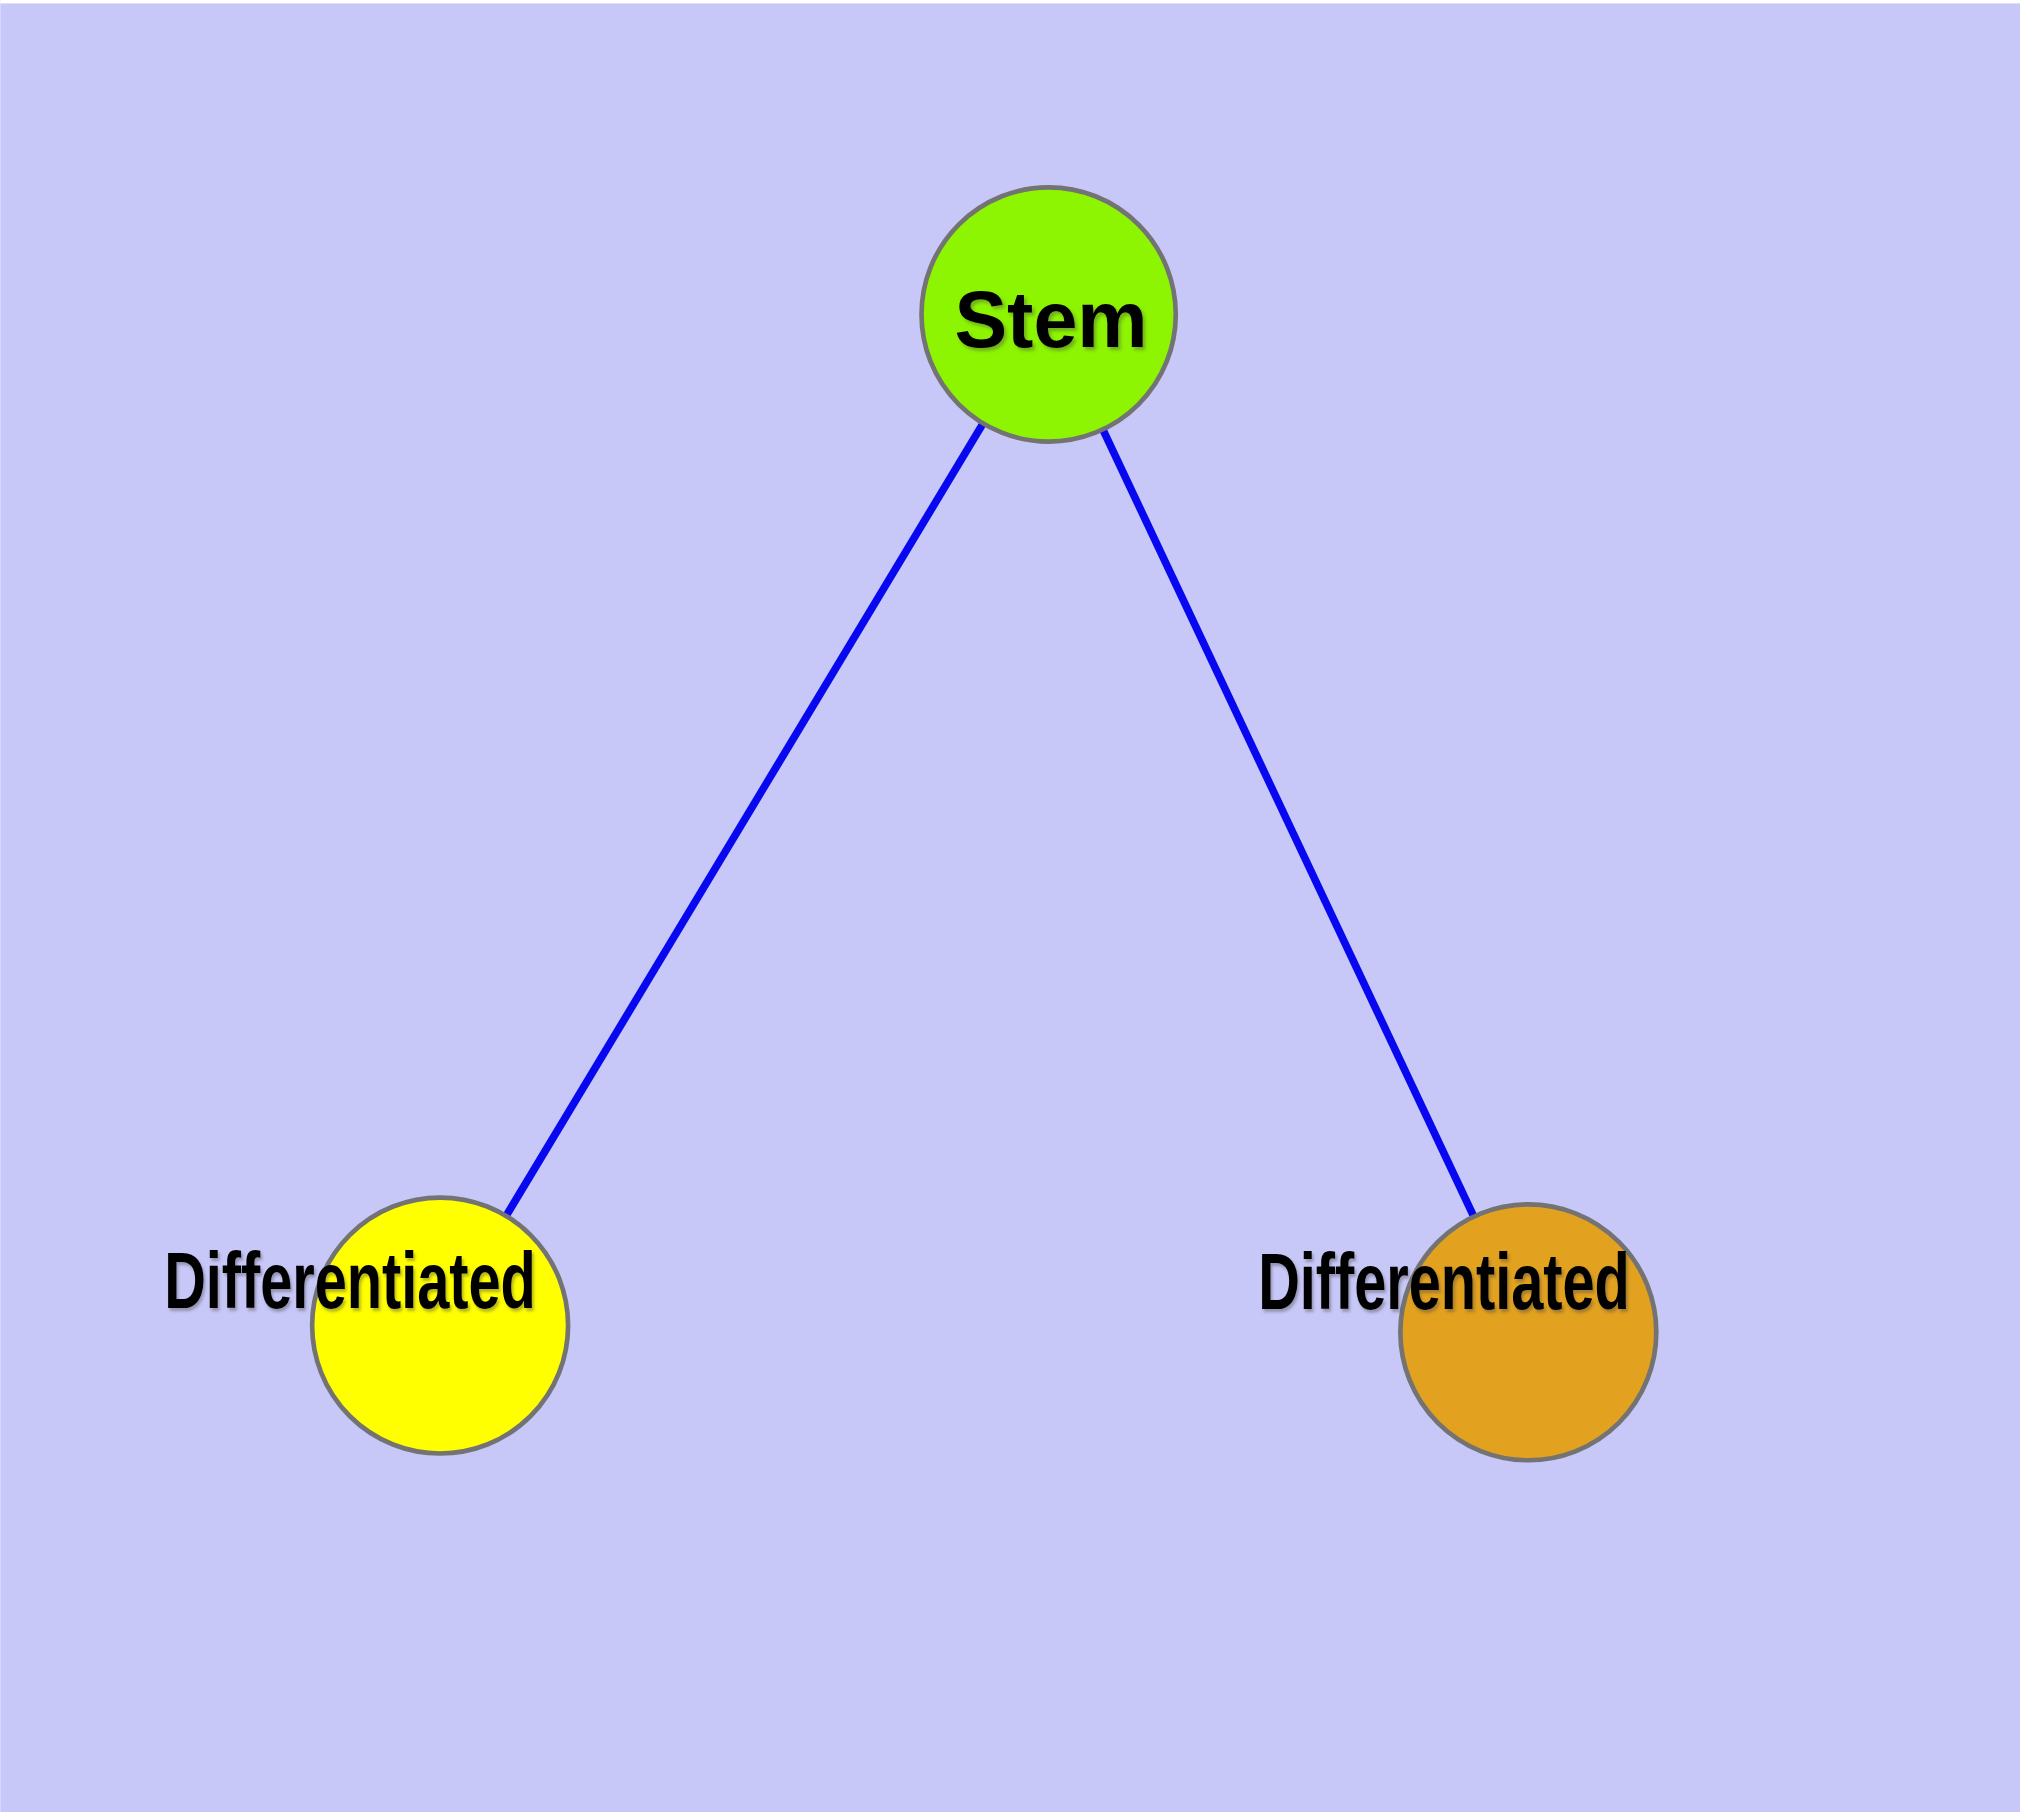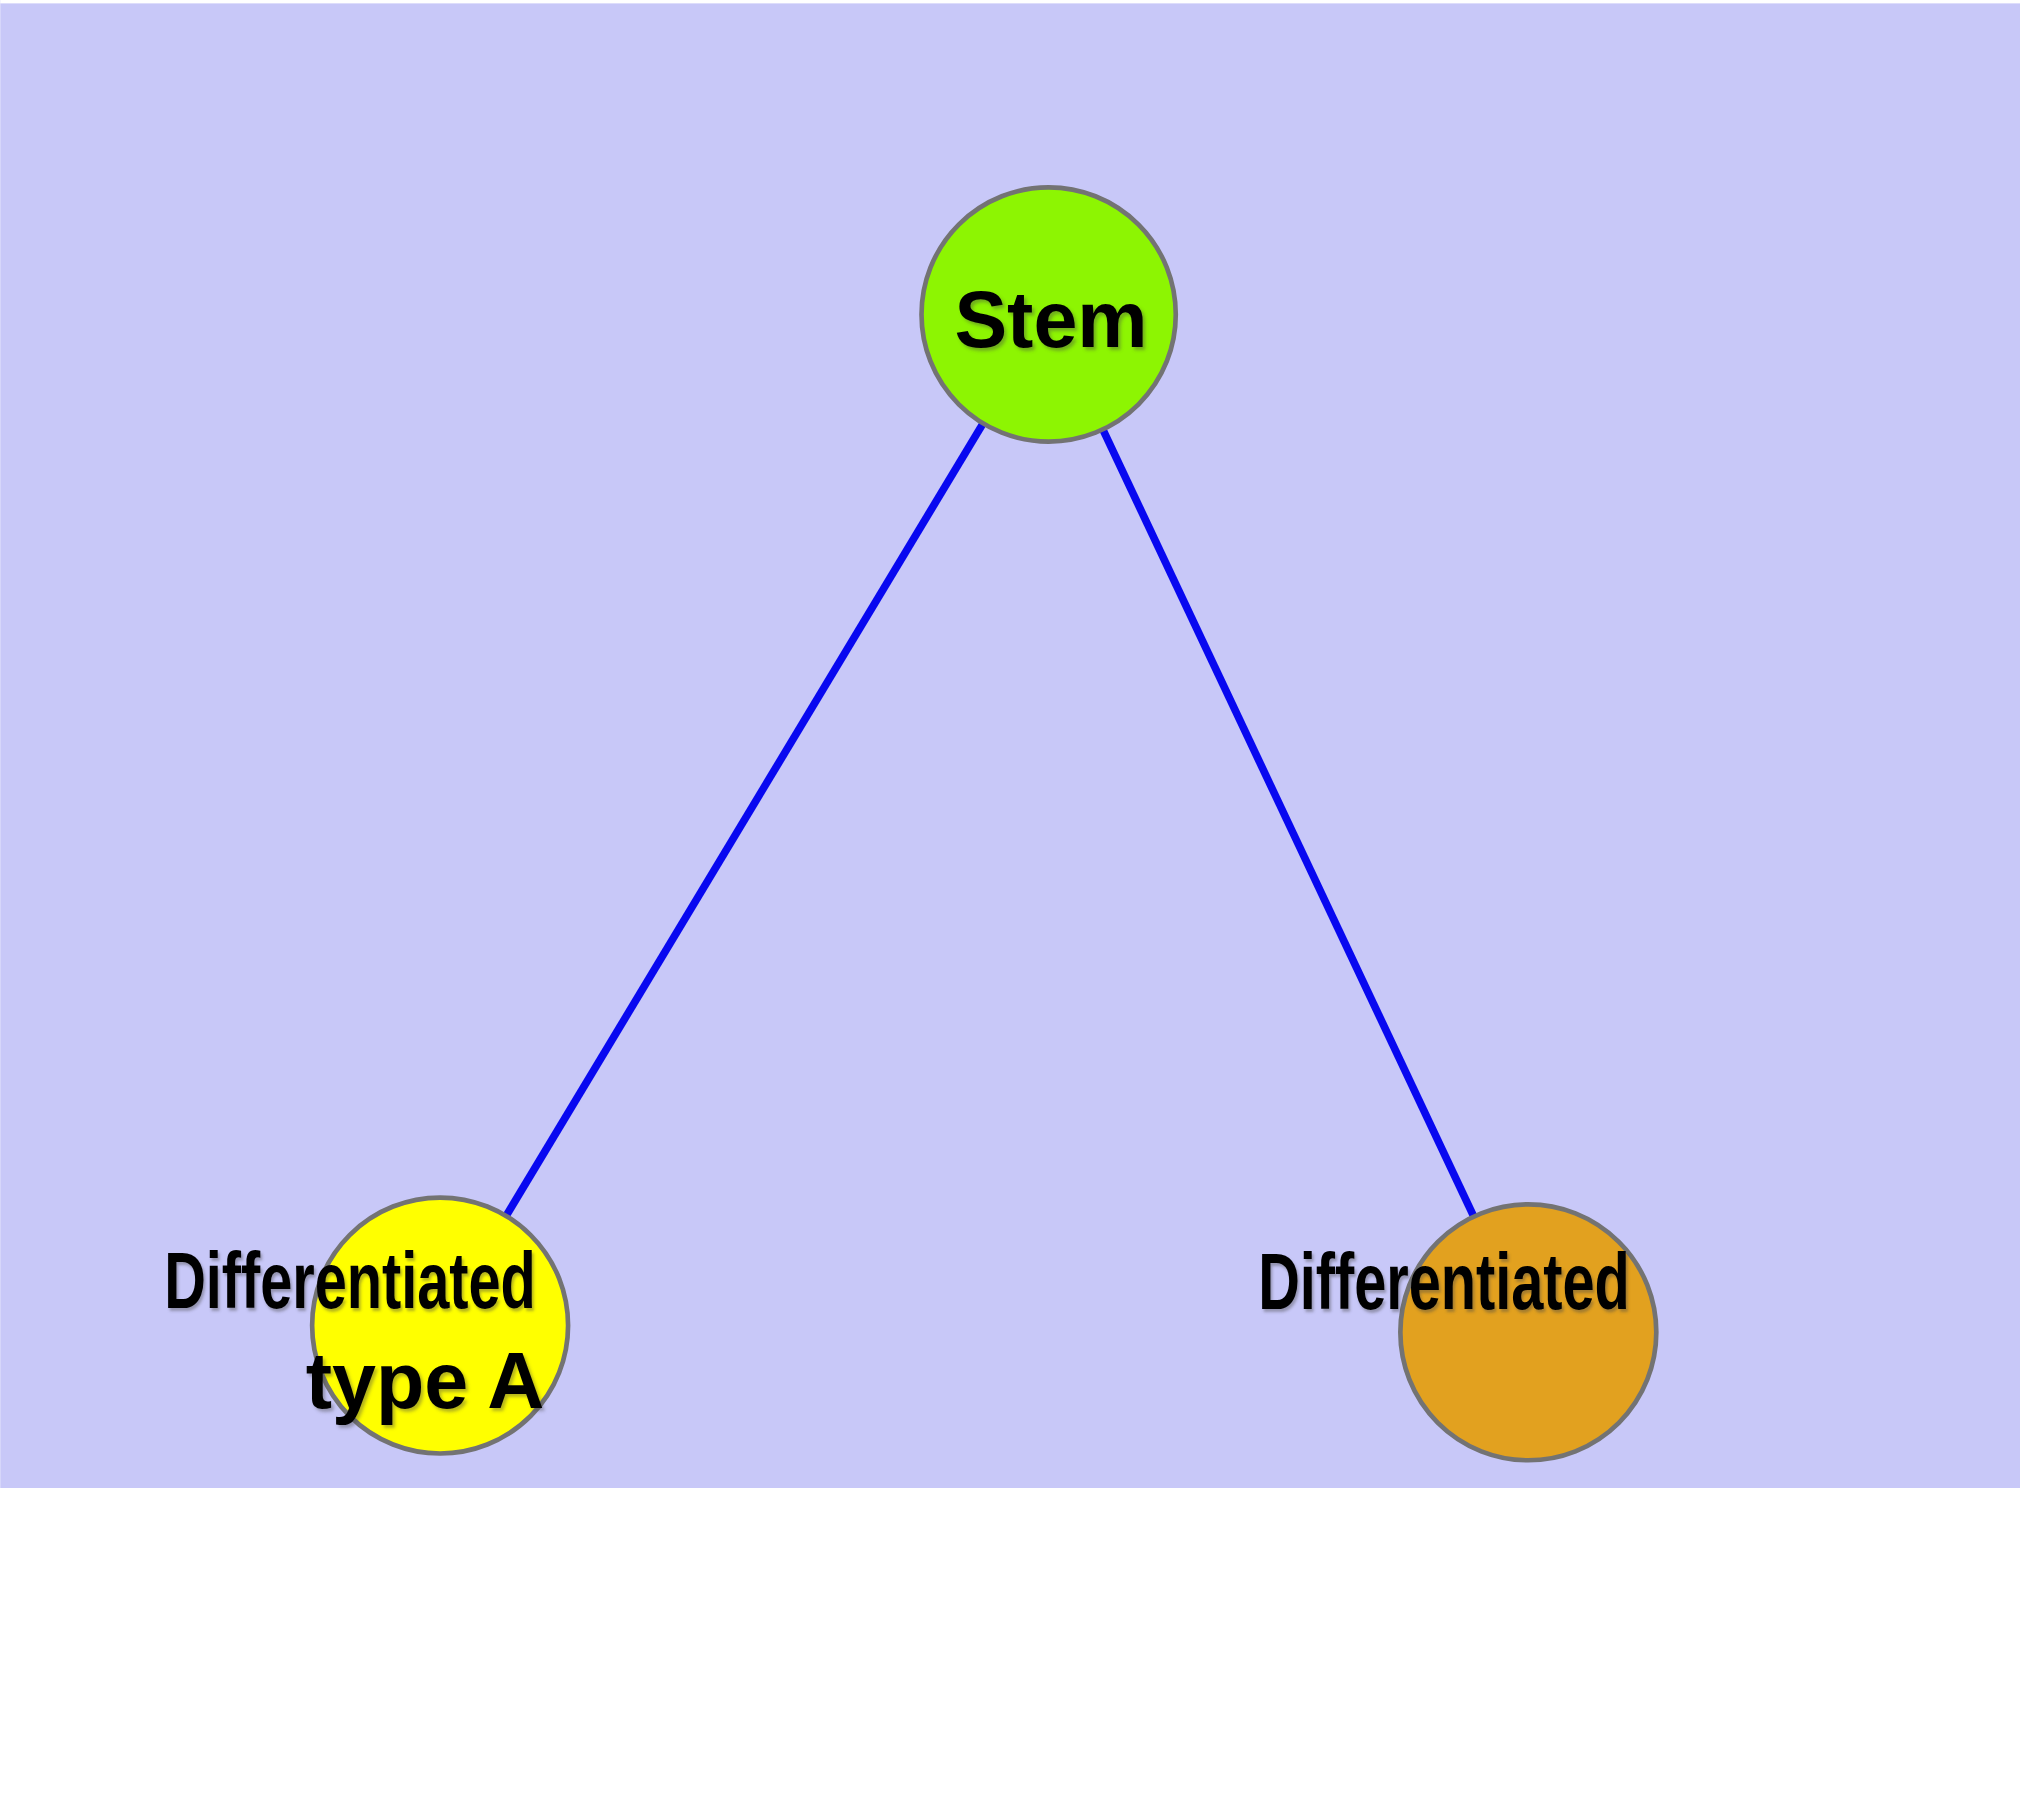--- a/index.html
+++ b/index.html
@@ -1,19 +1,19 @@
 <!DOCTYPE html>
 <html style="font-size:13.6px"><head>
 <meta charset="utf-8">
 <style>
   html, body { margin: 0; padding: 0; background: #ffffff; }
   .canvas {
     position: relative;
     width: 2021px;
-    height: 1488px;
+    height: 1812px;
     overflow: hidden;
     font-family: "Liberation Sans", sans-serif;
   }
   .canvas svg { position: absolute; left: 0; top: 0; display: block; }
   .edge { stroke-width: 9; stroke-linecap: butt; }
   .node-circle { stroke: #737373; stroke-width: 5.5; }
   .lbl {
     position: absolute;
     transform: translate(-50%, -50%);
     font-weight: bold;
@@ -44,19 +44,18 @@
 
     <circle class="node-circle" cx="519" cy="1564" r="151" fill="#ffff00"></circle>
 
     <circle class="node-circle" cx="1803" cy="1572" r="151" fill="#e2a11f"></circle>
   </svg>
 
   <div class="lbl" style="left:1051px; top:320px;">Stem</div>
 
   <div class="lbl squeeze" style="left:350px; top:1281px;">Differentiated</div>
 
-  <div class="lbl" style="left:425px; top:1381px;">type A</div>
 
   <div class="lbl squeeze" style="left:1444px; top:1282px;">Differentiated</div>
 
 
 </div>
 
 
 </body></html>

